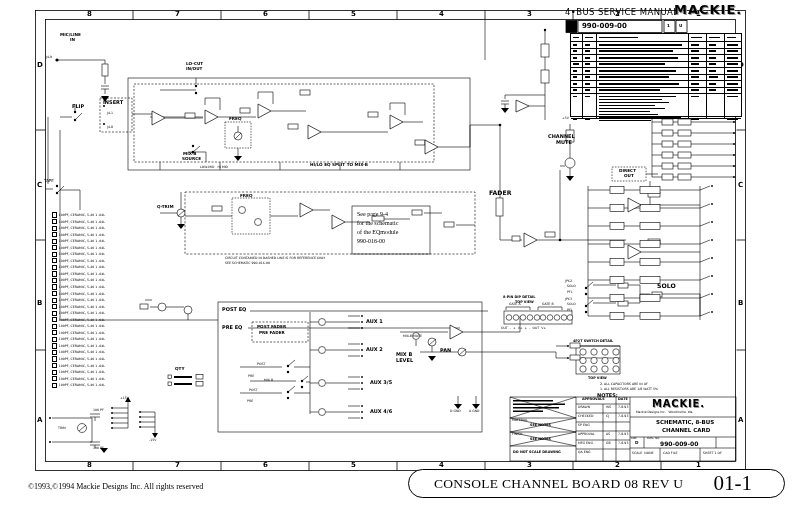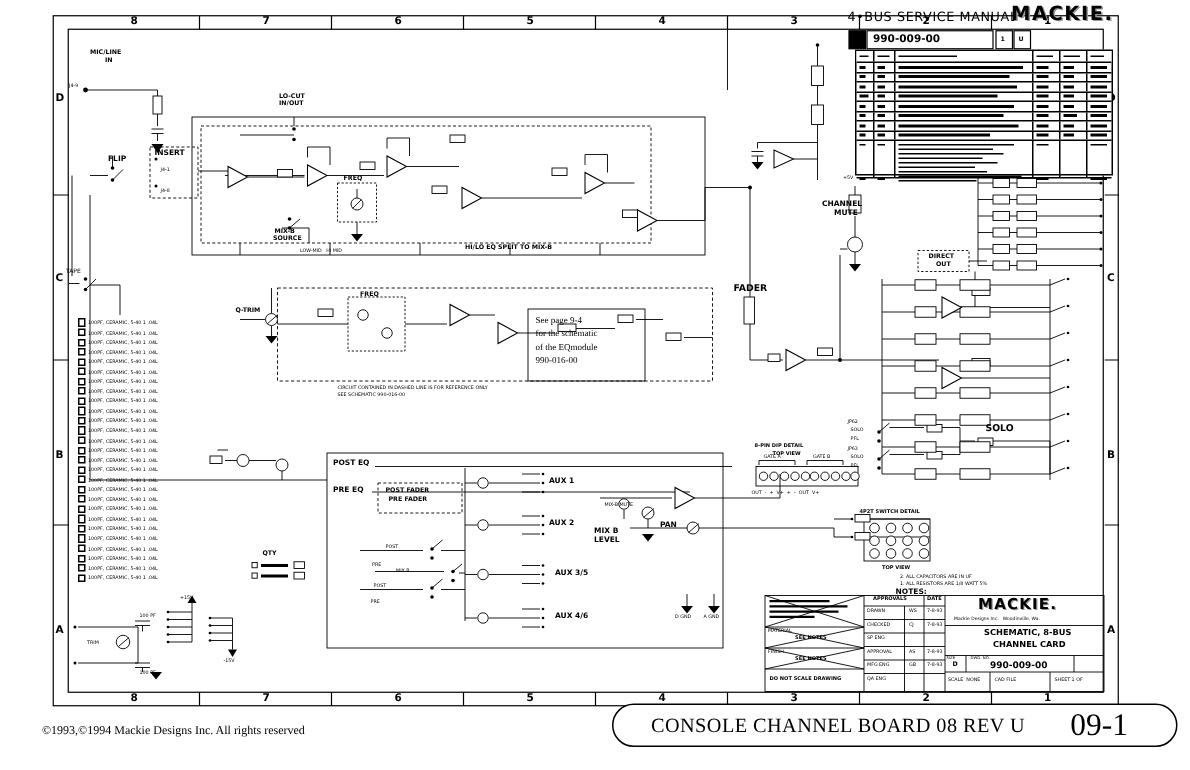--- a/index.html
+++ b/index.html
@@ -823,16 +823,16 @@
   <span class="lbl s4b" style="left:635px;top:441px">D</span>
   <span class="lbl" style="left:647px;top:438px;font-size:2.6px">DWG. NO.</span>
   <span class="lbl" style="left:660px;top:441px;font-size:6px;font-weight:bold">990-009-00</span>
   <span class="lbl s3" style="left:632px;top:452px">SCALE  NONE</span>
   <span class="lbl s3" style="left:663px;top:452px">CAD FILE</span>
   <span class="lbl s3" style="left:703px;top:452px">SHEET 1 OF</span>
 
   <span class="lbl copyright" style="left:28px;top:483px">©1993,©1994 Mackie Designs Inc. All rights reserved</span>
   <div class="plate">
     <span class="bt">CONSOLE CHANNEL BOARD 08 REV U</span>
-    <span class="pg">09-1</span>
+    <span class="pg">01-1</span>
   </div>
 
 </div>
 
 </body></html>

